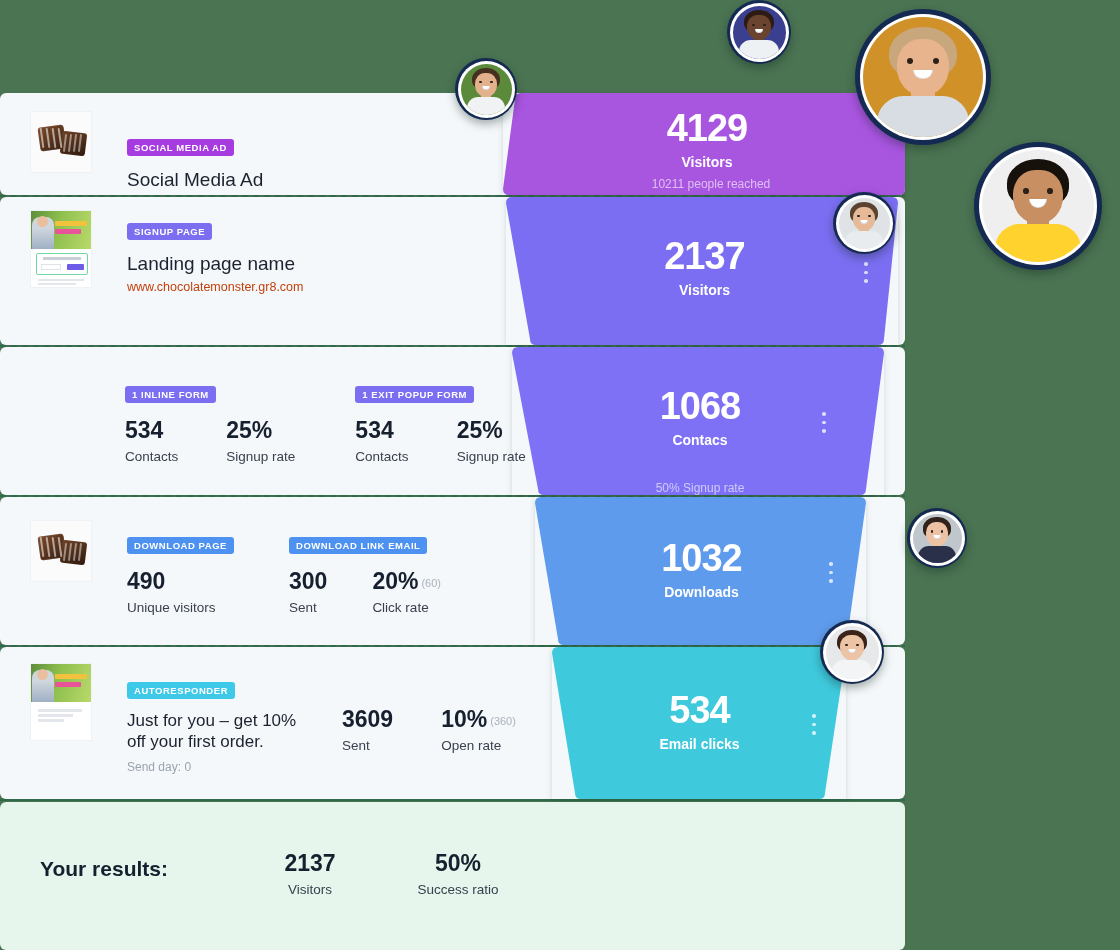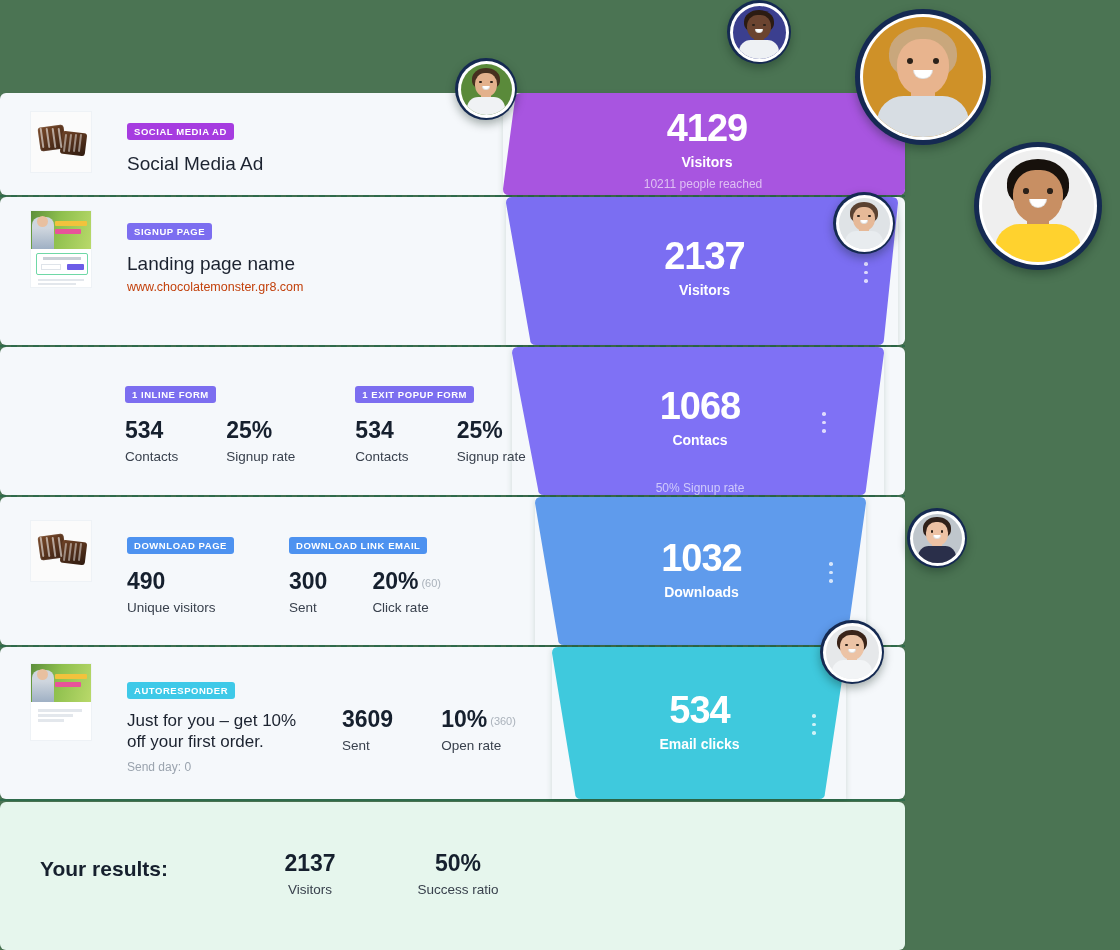--- a/index.html
+++ b/index.html
@@ -103,35 +103,35 @@
           <div style="position: absolute; left: 30px; top: 20px; width: 25px; height: 23px; background: linear-gradient(150deg, rgb(110, 66, 38), rgb(47, 26, 15)); border-radius: 3px; transform: rotate(7deg);"></div>
           <div style="position: absolute; left: 10px; top: 16px; width: 2px; height: 20px; background: rgba(255, 255, 255, 0.55); transform: rotate(-8deg); border-radius: 2px;"></div>
           <div style="position: absolute; left: 16px; top: 16px; width: 2px; height: 20px; background: rgba(255, 255, 255, 0.55); transform: rotate(-8deg); border-radius: 2px;"></div>
           <div style="position: absolute; left: 22px; top: 16px; width: 2px; height: 20px; background: rgba(255, 255, 255, 0.55); transform: rotate(-8deg); border-radius: 2px;"></div>
           <div style="position: absolute; left: 28px; top: 16px; width: 2px; height: 20px; background: rgba(255, 255, 255, 0.55); transform: rotate(-8deg); border-radius: 2px;"></div>
           <div style="position: absolute; left: 33px; top: 22px; width: 2px; height: 18px; background: rgba(255, 255, 255, 0.45); transform: rotate(7deg); border-radius: 2px;"></div>
           <div style="position: absolute; left: 38px; top: 22px; width: 2px; height: 18px; background: rgba(255, 255, 255, 0.45); transform: rotate(7deg); border-radius: 2px;"></div>
           <div style="position: absolute; left: 43px; top: 22px; width: 2px; height: 18px; background: rgba(255, 255, 255, 0.45); transform: rotate(7deg); border-radius: 2px;"></div>
           <div style="position: absolute; left: 48px; top: 22px; width: 2px; height: 18px; background: rgba(255, 255, 255, 0.45); transform: rotate(7deg); border-radius: 2px;"></div>
         </div>
-        <div style="margin-left: 35px; padding-top: 28px;"><span class="tag violet">SOCIAL MEDIA AD</span><div class="ttl">Social Media Ad</div></div>
+        <div style="margin-left: 35px; padding-top: 44px;"><span class="tag violet">SOCIAL MEDIA AD</span><div class="ttl">Social Media Ad</div></div>
       </div>
     </div>
     <div class="sep dashed" style="top: 195px;"></div>
     <div class="panel" style="left: 503px; top: 93px; width: 402px; height: 102px;">
       <svg width="402" height="102" viewBox="0 0 402 102" style="position: absolute; left: 0px; top: 0px;">
         <path d="M 18 0 L 396 0 Q 402 0 402 6
      L 402 96 Q 402 102 396 102
      L 6 102 Q 0 102 0 96
      L 12 6 Q 12 0 18 0 Z" fill="#a855e0"></path>
       </svg>
       <div style="position: absolute; left: 0px; top: 0px; width: 402px; height: 102px;">
         <div class="num" style="position: absolute; left: 94px; top: 14px; width: 220px; text-align: center; font-size: 38px;">4129</div>
         <div class="cap" style="position: absolute; left: 94px; top: 61px; width: 220px; text-align: center; font-size: 14px;">Visitors</div>
-        <div class="note" style="position: absolute; left: 60px; top: 84px; width: 280px; text-align: center;">10211 people reached</div>
+        <div class="note" style="position: absolute; left: 68px; top: 84px; width: 280px; text-align: center;">10211 people reached</div>
       </div>
     </div>
     <div class="rowcard" style="left: 0px; top: 197px; width: 905px; height: 148px; text-decoration: underline;">
       <div class="rowinner" style="left: 30px; top: 0px; height: 100%; width: 500px;">
         <div class="thumb" style="margin-top: 13px; background: rgb(255, 255, 255);">
           <div style="position: absolute; left: 0px; top: 0px; width: 100%; height: 38px; background: linear-gradient(105deg, rgb(93, 143, 60) 0%, rgb(143, 192, 78) 45%, rgb(185, 217, 106) 100%);">
             <div style="position: absolute; left: 1px; top: 6px; width: 22px; height: 32px; background: linear-gradient(rgb(207, 214, 222) 35%, rgb(159, 176, 196) 100%); border-radius: 8px 8px 0px 0px;">
               <div style="position: absolute; left: 5px; top: -1px; width: 11px; height: 11px; border-radius: 50%; background: rgb(232, 192, 160);"></div>
             </div>
             <div style="position: absolute; left: 24px; top: 10px; width: 32px; height: 5px; background: rgb(242, 194, 60); border-radius: 1px;"></div>

